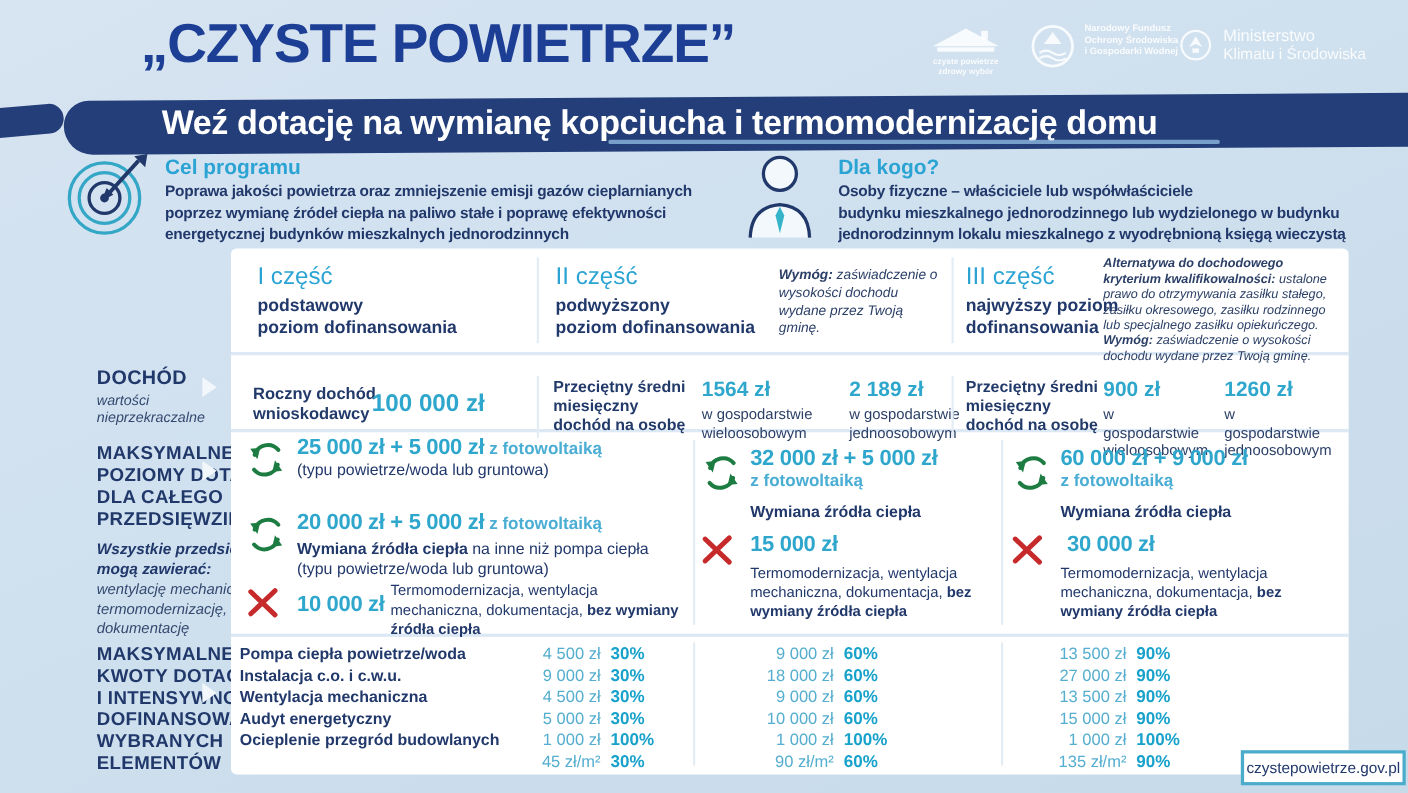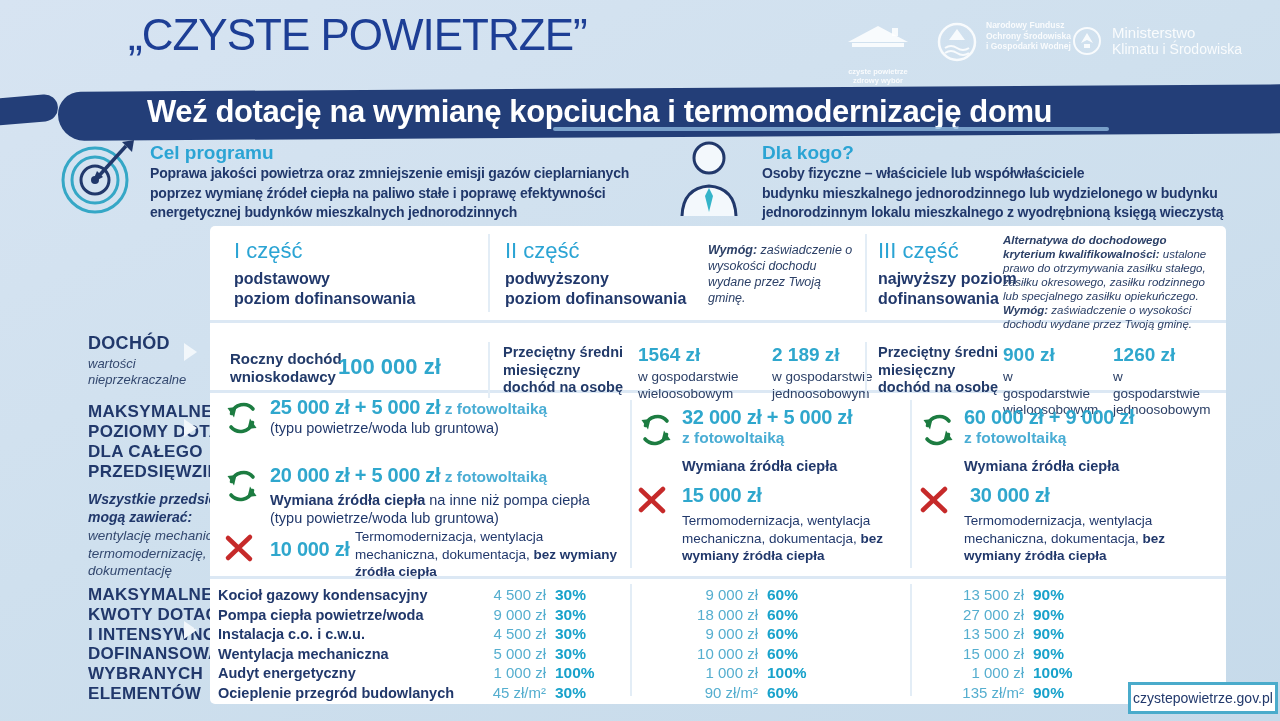--- a/index.html
+++ b/index.html
@@ -3,30 +3,30 @@
 <meta charset="utf-8">
 <style>
   html,body{margin:0;padding:0;}
   .canvas{position:relative;width:1280px;height:721px;overflow:hidden;
     background:linear-gradient(155deg,#d7e4f2 0%,#cfe0ee 45%,#c6daea 100%);
     font-family:"Liberation Sans",sans-serif;color:#223a69;}
   .abs{position:absolute;}
   .pre{white-space:pre-line;}
 
   
-  .title{left:128px;top:10px;font-size:44px;font-weight:400;color:#1d3e95;letter-spacing:-1px;}
+  .title{left:128px;top:10px;font-size:50px;font-weight:700;color:#1d3e95;letter-spacing:-1px;}
   .banner{left:58px;top:88px;width:1252px;height:49px;background:#233e78;
     border-radius:26px 6px 18px 30px;transform:rotate(-.35deg);}
   .banner-frag{left:-28px;top:97px;width:86px;height:27px;background:#233e78;border-radius:14px;transform:rotate(-5deg);}
   .subtitle{left:147px;top:94px;font-size:31px;font-weight:700;color:#ffffff;letter-spacing:-.4px;z-index:3;}
   .sub-underline{left:553px;top:127px;width:556px;height:4px;background:#8db8dd;opacity:.8;border-radius:2px;z-index:3;}
 
   
   .logo{color:rgba(255,255,255,.88);}
-  .logo-small-text{font-size:7.5px;line-height:8.5px;font-weight:700;text-align:center;margin-top:16px;}
+  .logo-small-text{font-size:7.5px;line-height:8.5px;font-weight:700;text-align:center;}
   .logo2-text{font-size:8.5px;line-height:10.5px;font-weight:700;}
   .logo3-line1{font-size:15px;line-height:17px;}
   .logo3-line2{font-size:14px;line-height:16px;}
 
   
   .sec-head{font-size:19px;font-weight:700;color:#2ba4d4;}
   .sec-text{font-size:14px;font-weight:700;line-height:19.5px;letter-spacing:-.2px;color:#21386b;}
 
   
   .side-title{font-size:17px;font-weight:700;line-height:20px;letter-spacing:.3px;color:#21386b;}
@@ -294,21 +294,20 @@
         <path d="M5 6 L27 27 M27 5 L5 26" stroke="#c62a2a" stroke-width="4.5" stroke-linecap="round" fill="none"></path>
       </svg>
       <div class="abs g-amt" style="left:712px;top:92px;margin-left:48px;">30 000 zł</div>
       <div class="abs g-desc" style="left:754px;top:120px;width:215px;">
         <span>Termomodernizacja, wentylacja mechaniczna, dokumentacja, </span><b>bez wymiany źródła ciepła</b>
       </div>
     </div>
 
     <div class="abs" style="left:0;top:352px;width:1016px;height:126px;">
       <div class="abs" style="left:8px;top:8px;">
-          <div class="item-label">Kocioł gazowy kondensacyjny</div>
           <div class="item-label">Pompa ciepła powietrze/woda</div>
           <div class="item-label">Instalacja c.o. i c.w.u.</div>
           <div class="item-label">Wentylacja mechaniczna</div>
           <div class="item-label">Audyt energetyczny</div>
           <div class="item-label">Ocieplenie przegród budowlanych</div>
         </div>
       <div class="abs" style="left:224px;top:8px;">
           <div class="val-row">
             <span class="amt">4 500 zł</span>
             <span class="pct">30%</span>

